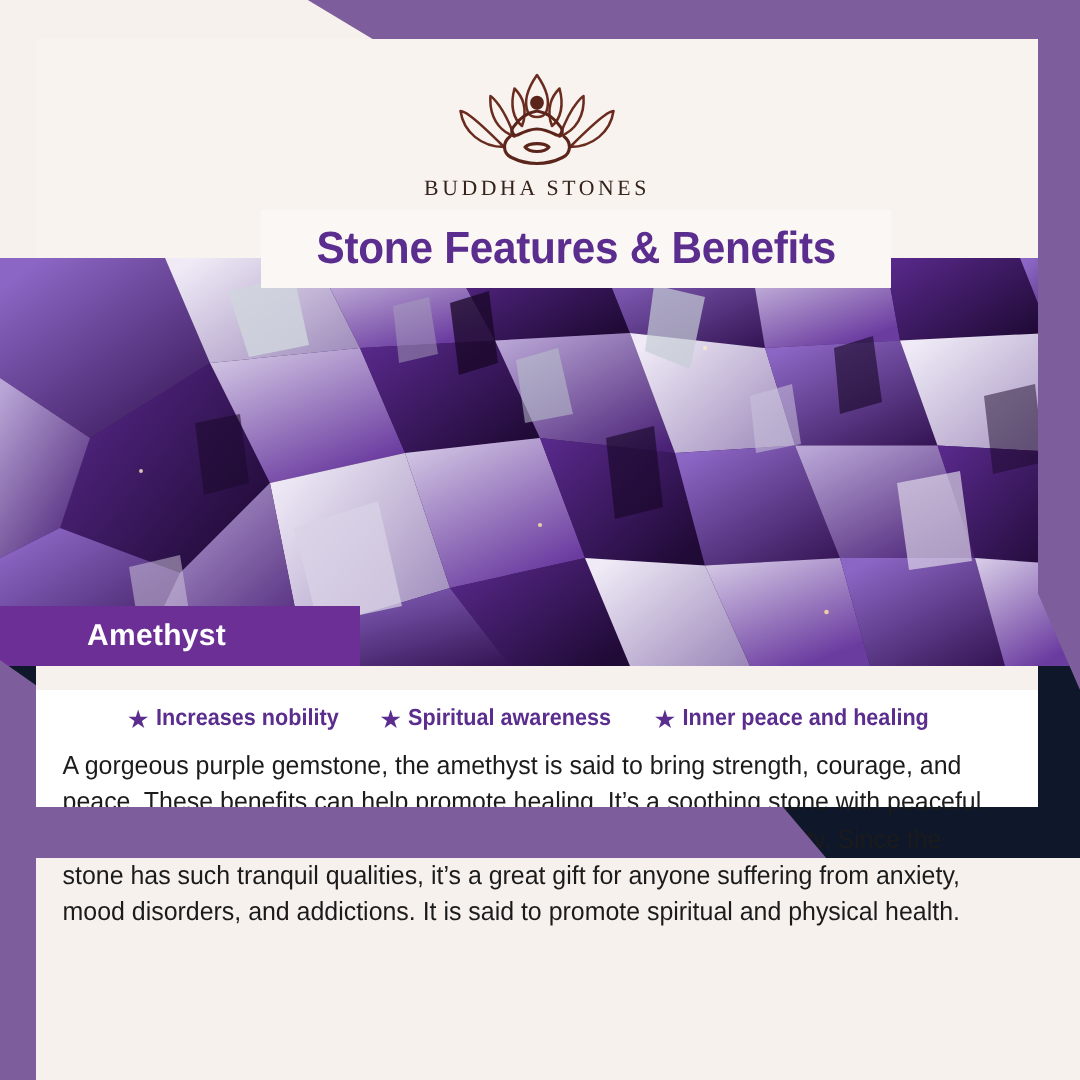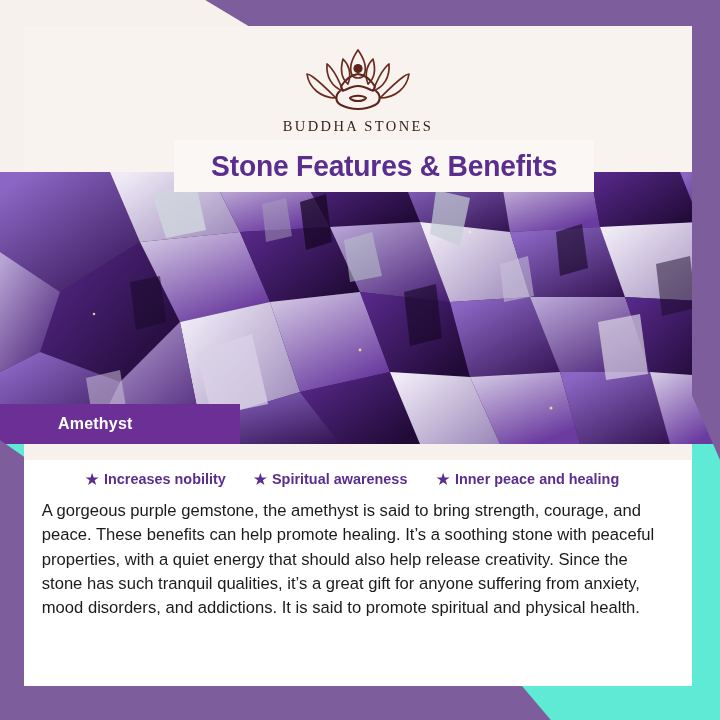--- a/index.html
+++ b/index.html
@@ -5,22 +5,22 @@
 <style>
   * { margin:0; padding:0; box-sizing:border-box; }
   html, body {
     width:720px; height:720px;
     font-family:"Liberation Sans", sans-serif;
     background:#f7f1ed;
     overflow:hidden;
   }
   .card {
     position:relative;
-    width:720px; height:720px;
-    background:#5eead4;
+    width:720px; height:572px;
+    background:#0f172a;
   }
 
   
   .top-band {
     position:absolute; top:0; left:0; width:720px; height:26px;
     background:#7d5d9c;
     clip-path: polygon(28.5% 0, 100% 0, 100% 100%, 34.5% 100%);
     z-index:6;
   }
   .right-band {
@@ -91,21 +91,21 @@
   
   .stone-banner {
     position:absolute; left:0; top:404px; width:240px; height:40px;
     background:#6c2f96;
     z-index:5;
     display:flex; align-items:center;
   }
   .stone-banner-text {
     margin-left:58px;
     color:#ffffff;
-    font-size:16px;
+    font-size:20px;
     font-weight:bold;
     letter-spacing:0.2px;
   }
 
   
   .content-gap {
     position:absolute; left:24px; right:28px; top:444px; height:16px;
     background:#f7f1ed; z-index:3;
   }
   .content {

